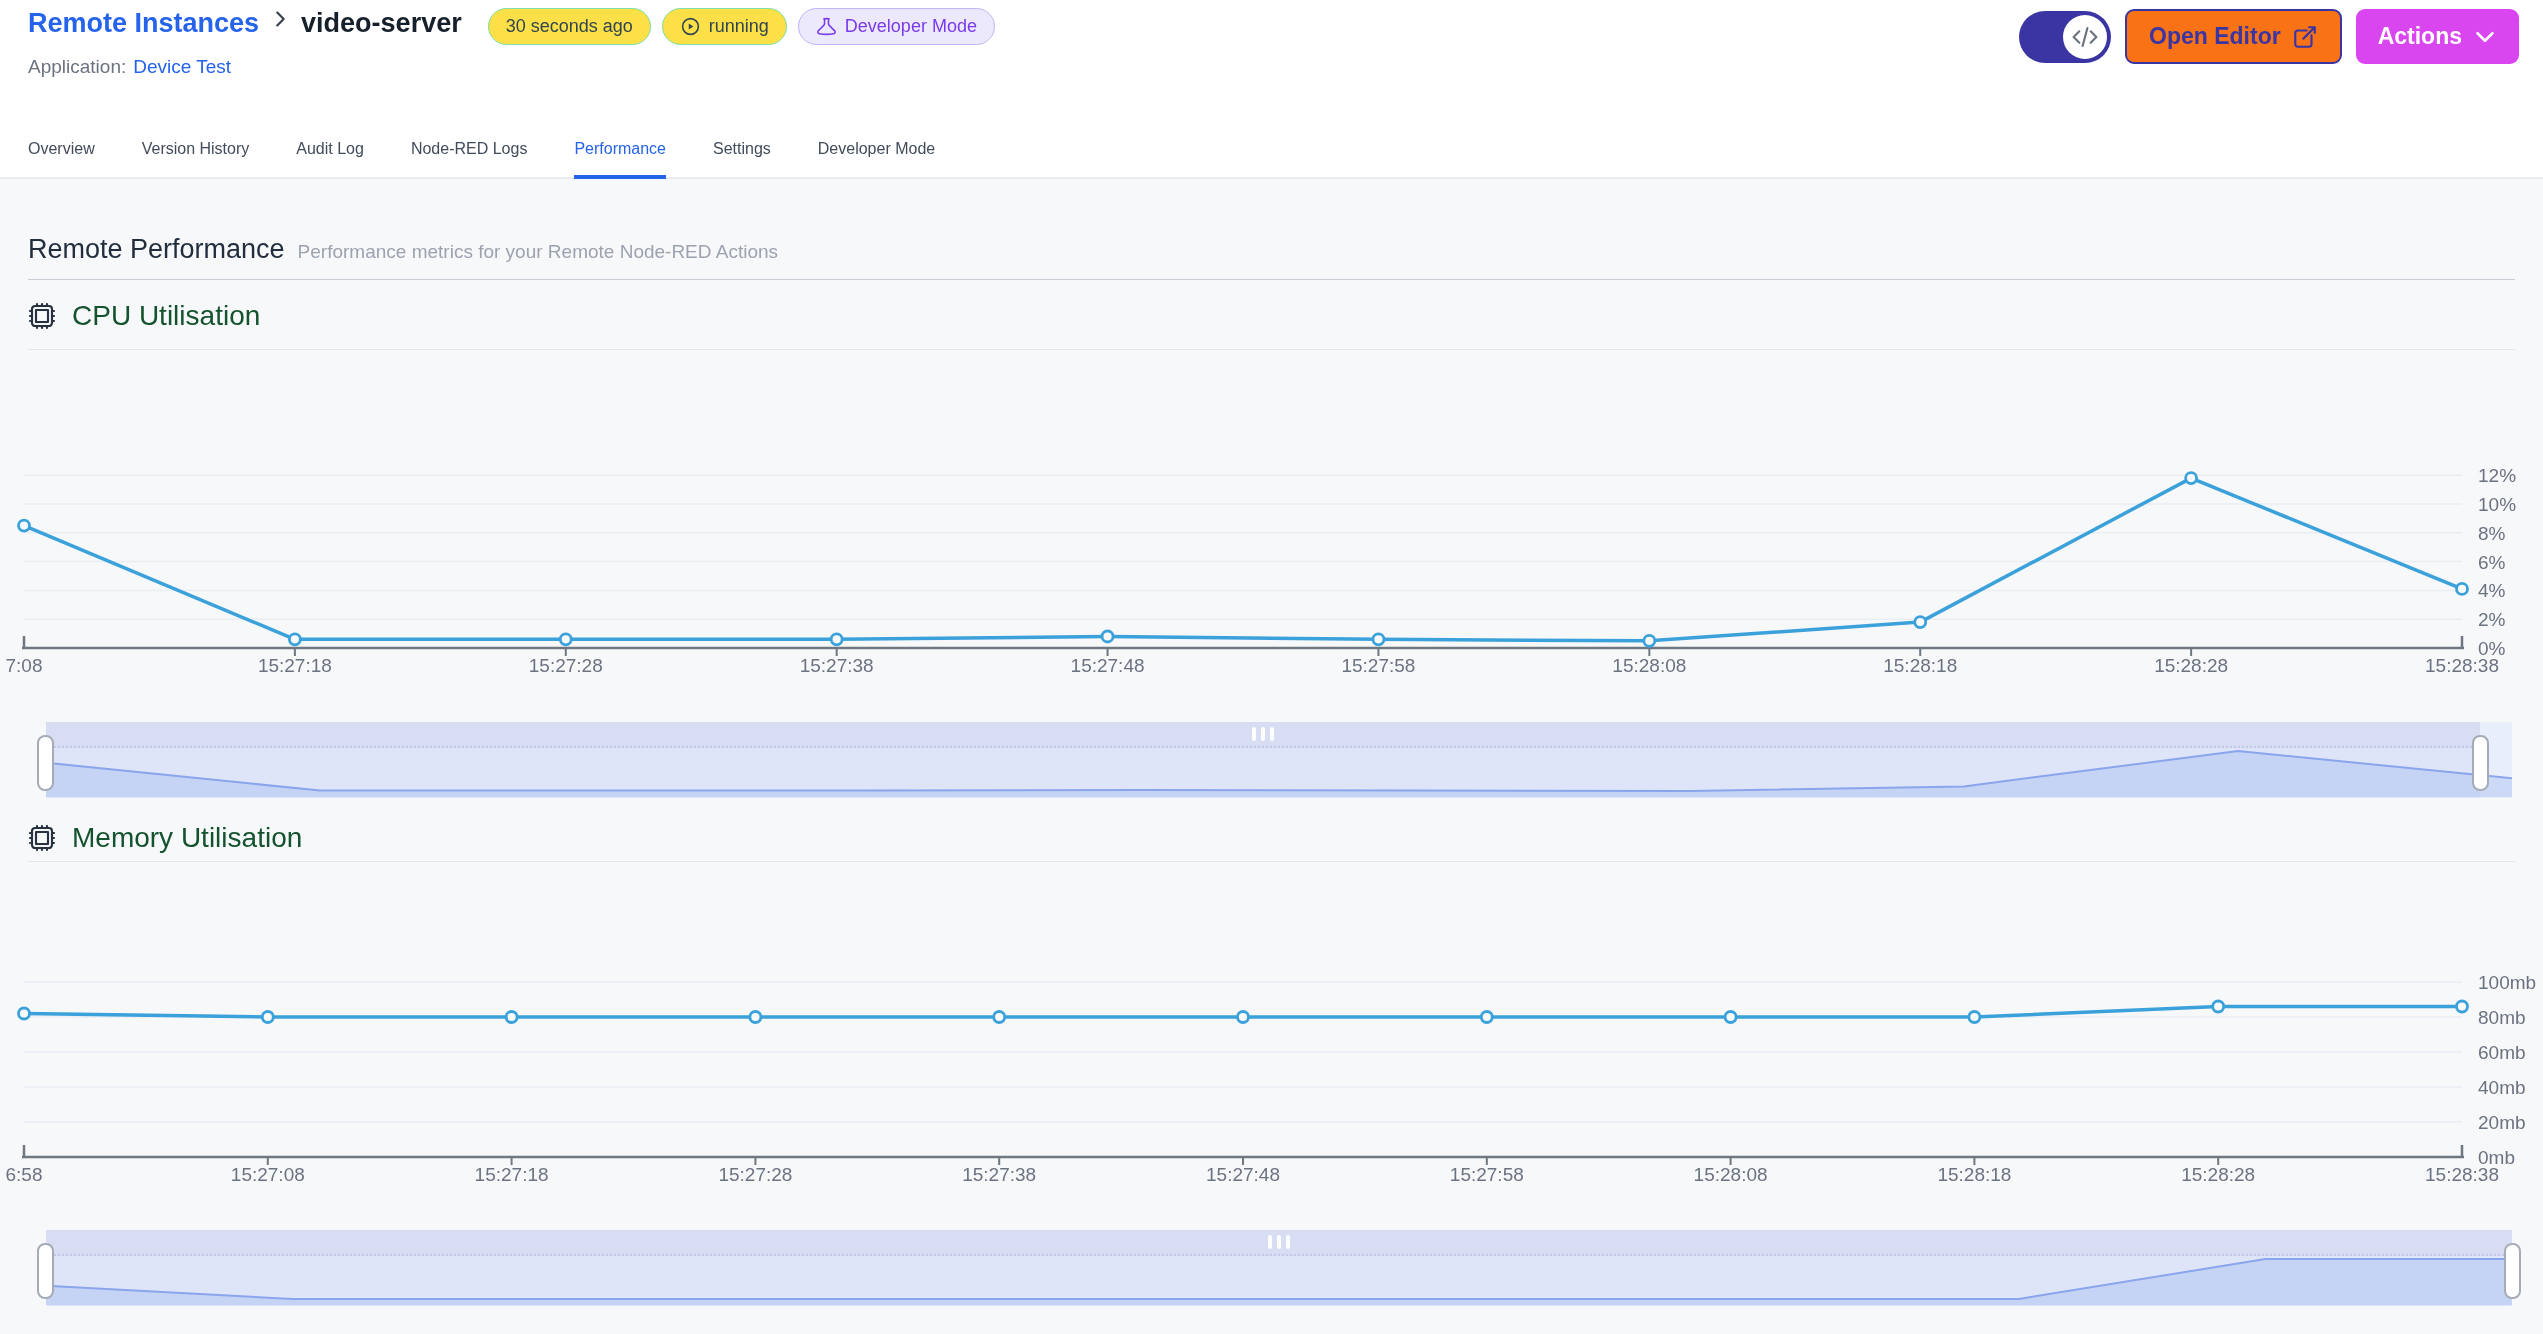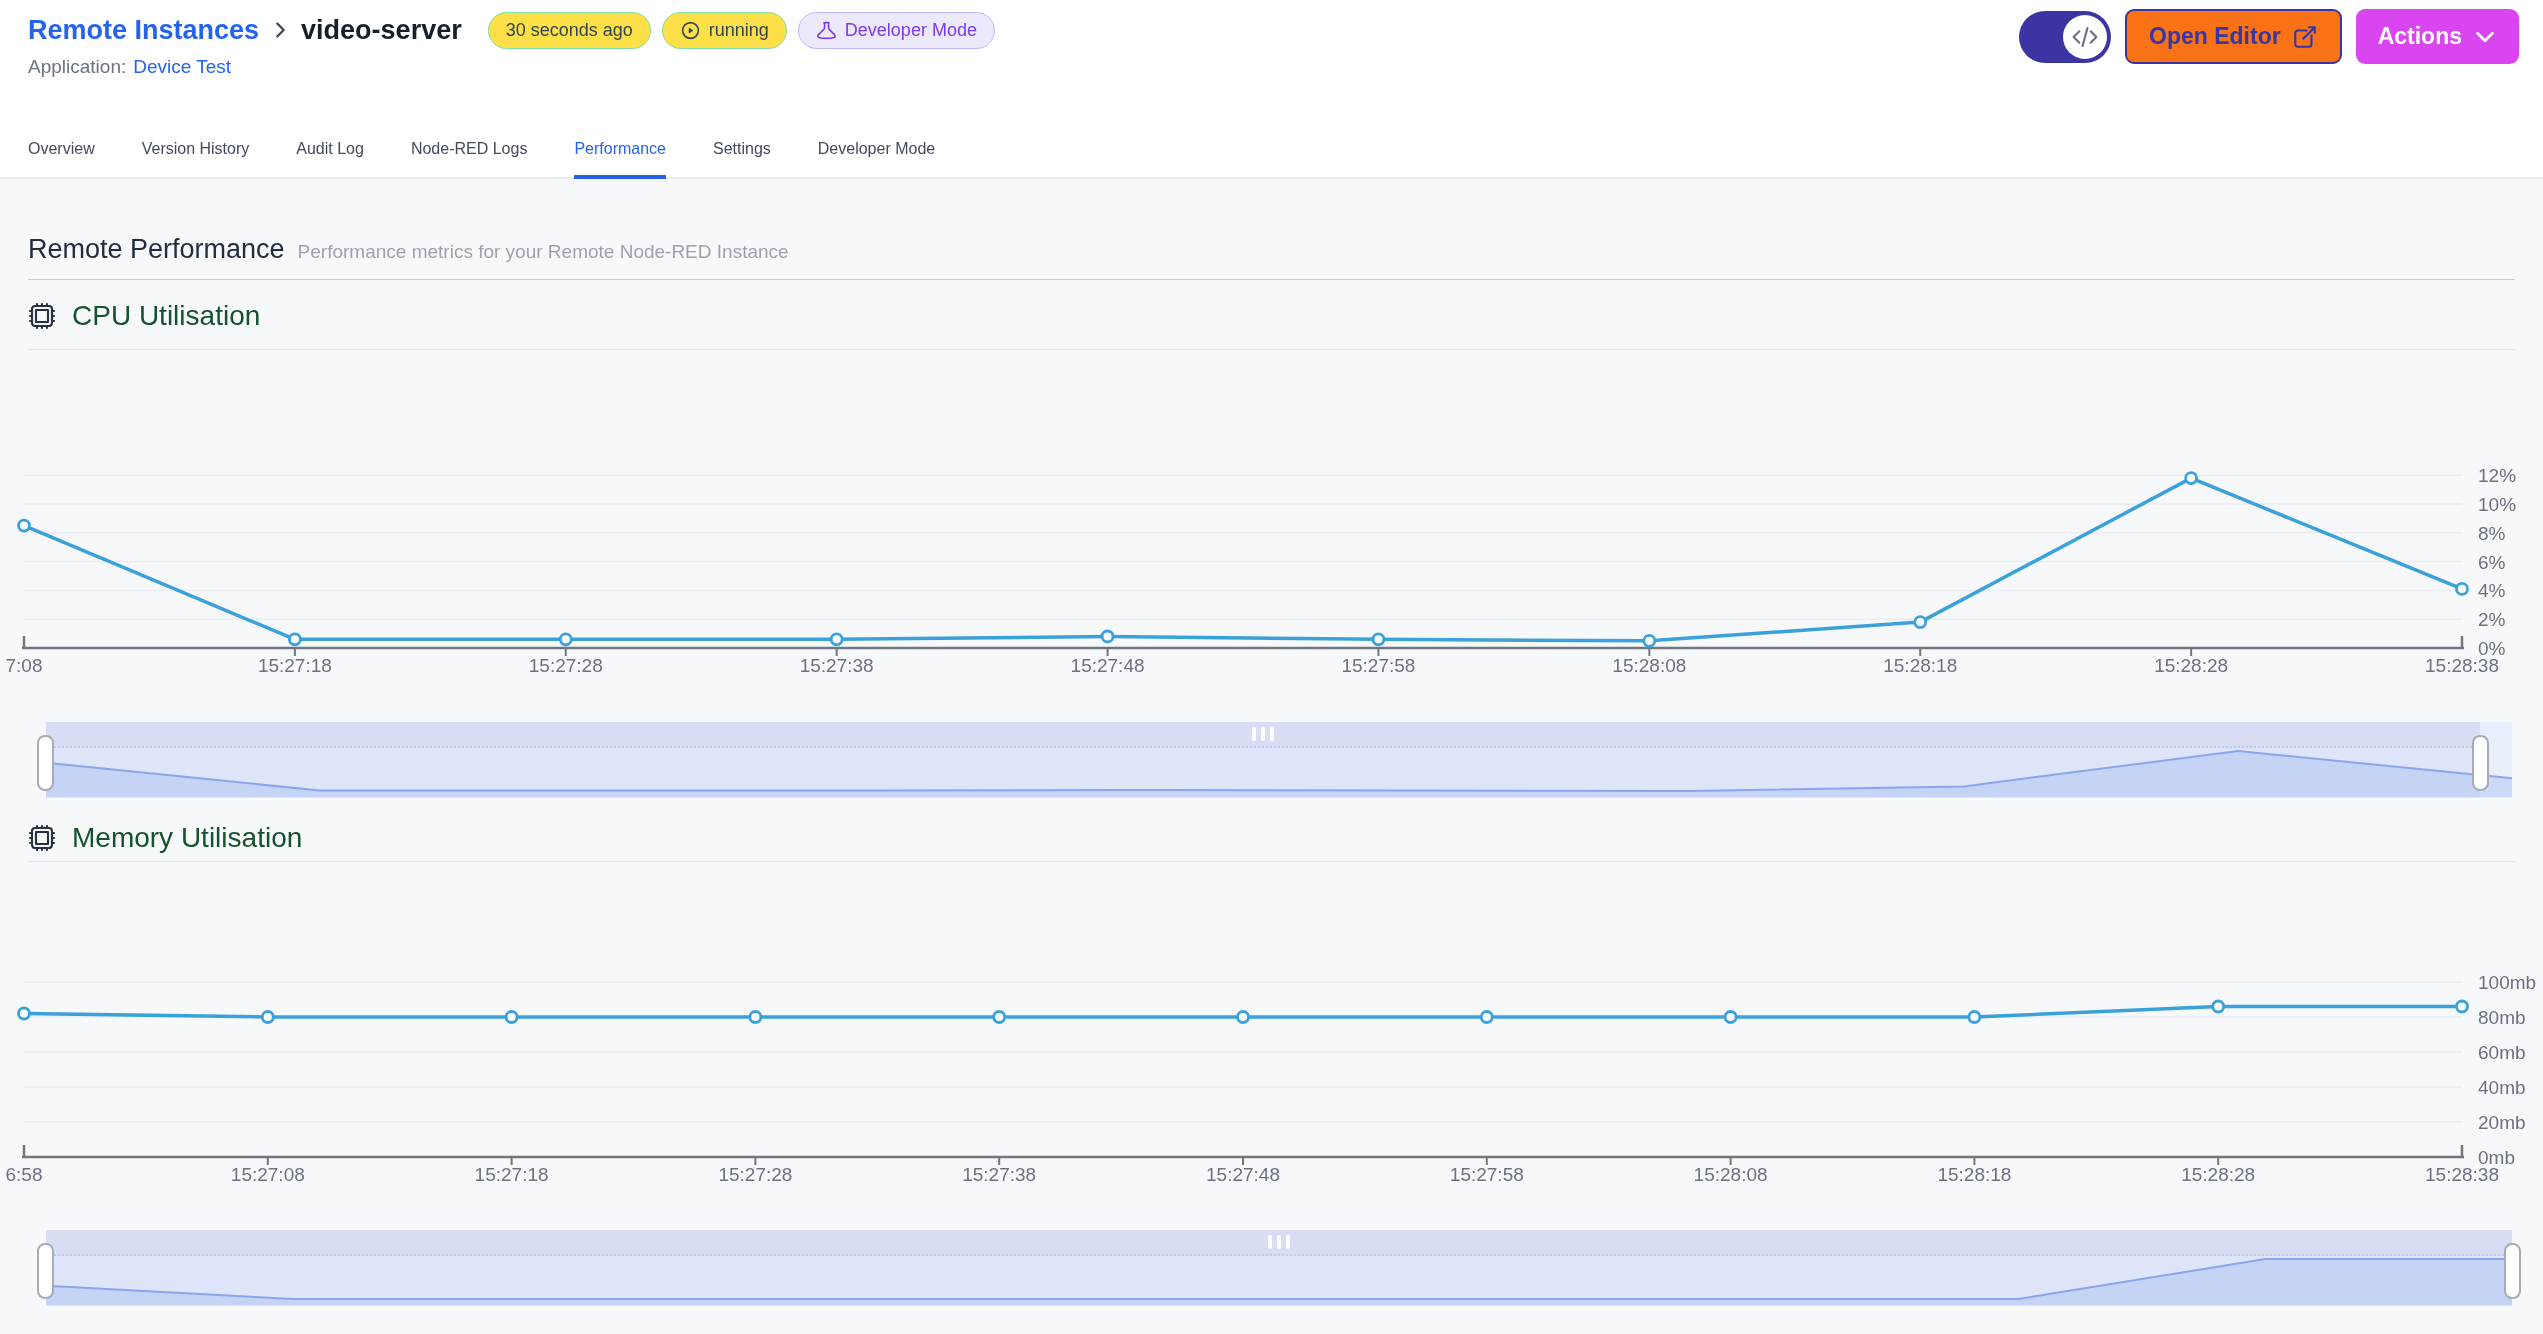--- a/index.html
+++ b/index.html
@@ -4,21 +4,21 @@
 <style>
   html,body{margin:0;padding:0}
   body{
     width:2543px;height:1334px;position:relative;overflow:hidden;
     background:#ffffff;font-family:"Liberation Sans",sans-serif;
     -webkit-font-smoothing:antialiased;
   }
   .content-bg{position:absolute;top:179px;left:0;right:0;bottom:0;background:#F7F8FA}
 
   
-  .breadcrumb-row{position:absolute;top:8px;left:28px;height:44px;display:flex;align-items:center;gap:10px}
+  .breadcrumb-row{position:absolute;top:8px;left:28px;height:44px;display:flex;align-items:flex-start;gap:10px}
   .breadcrumb-link{color:#2563EB;font-size:27px;font-weight:700;text-decoration:none;cursor:pointer}
   .crumb-chev{color:#374151;display:flex;align-items:center}
   .inst-title{color:#16202B;font-size:27px;font-weight:700}
   .badges{display:flex;align-items:center;gap:11px;margin-left:16px}
   .badge{height:37px;border-radius:19px;padding:0 17px;font-size:18px;display:flex;align-items:center;gap:8px;box-sizing:border-box;white-space:nowrap}
   .badge.green{background:#fde047;border:1.5px solid #7DDFA9;color:#31454E}
   .badge.purple{background:#EDE9FD;border:1.5px solid #C3B4F9;color:#7A3BEC}
   .badge svg{flex:0 0 auto}
   .app-row{position:absolute;top:56px;left:28px;font-size:19px;color:#6B7280;display:flex;gap:7px}
   .app-link{color:#2563EB;cursor:pointer}
@@ -131,21 +131,21 @@
   <div class="tab">Audit Log</div>
   <div class="tab">Node-RED Logs</div>
   <div class="tab active">Performance</div>
   <div class="tab">Settings</div>
   <div class="tab">Developer Mode</div>
 </div>
 <div class="tabbar-border"></div>
 
 <div class="perf-header">
   <span class="perf-title">Remote Performance</span>
-  <span class="perf-sub">Performance metrics for your Remote Node-RED Instance</span>
+  <span class="perf-sub">Performance metrics for your Remote Node-RED Actions</span>
 </div>
 <div class="divider strong" style="top:279px"></div>
 
 <div class="section-head" style="top:300px">
   <svg width="32" height="32" viewBox="0 0 24 24" fill="none" stroke="currentColor" stroke-width="1.6" stroke-linecap="round" stroke-linejoin="round">
       <path d="M8.25 3v1.5M4.5 8.25H3m18 0h-1.5M4.5 12H3m18 0h-1.5m-16.5 3.75H3m18 0h-1.5M8.25 19.5V21M12 3v1.5m0 15V21m3.75-18v1.5m0 15V21m-9-1.5h10.5a2.25 2.25 0 002.25-2.25V6.75a2.25 2.25 0 00-2.25-2.25H6.75A2.25 2.25 0 004.5 6.75v10.5a2.25 2.25 0 002.25 2.25zm.75-12h9v9h-9v-9z"></path>
     </svg>
   <span>CPU Utilisation</span>
 </div>
 <div class="divider light" style="top:349px"></div>

